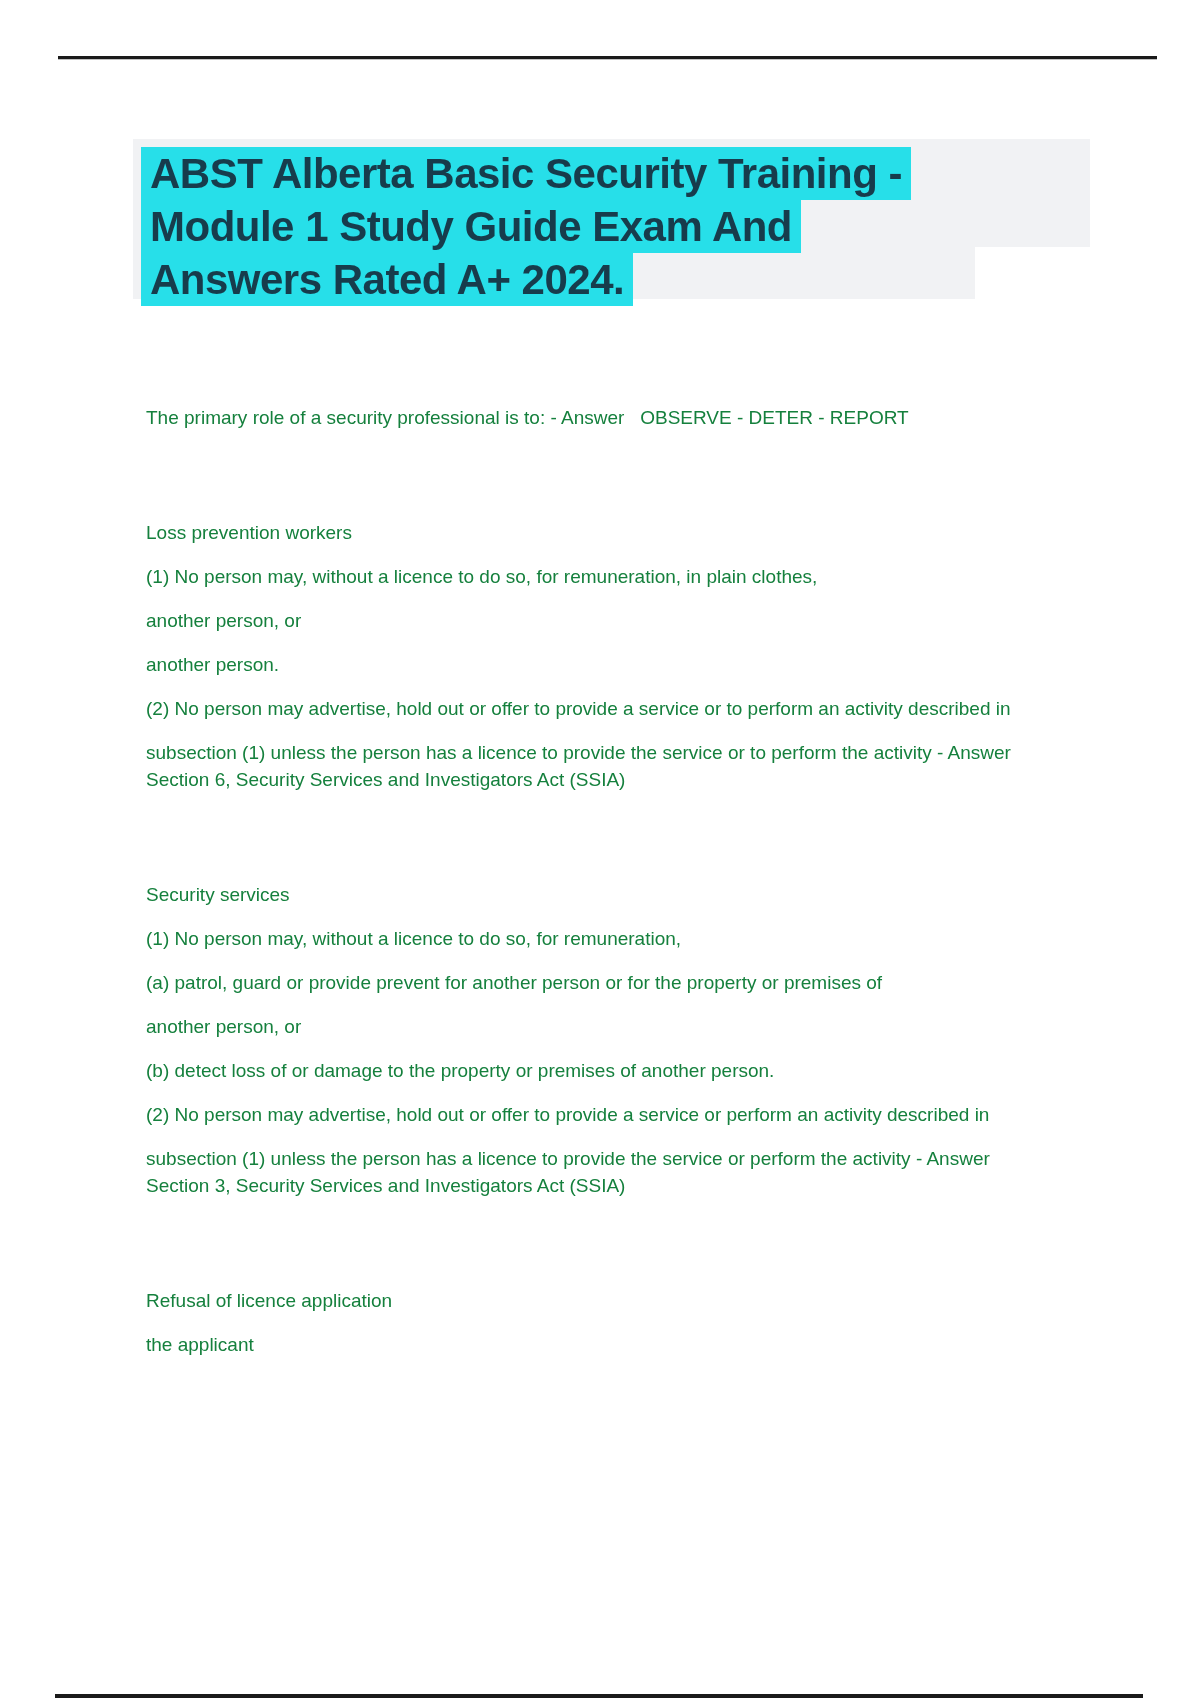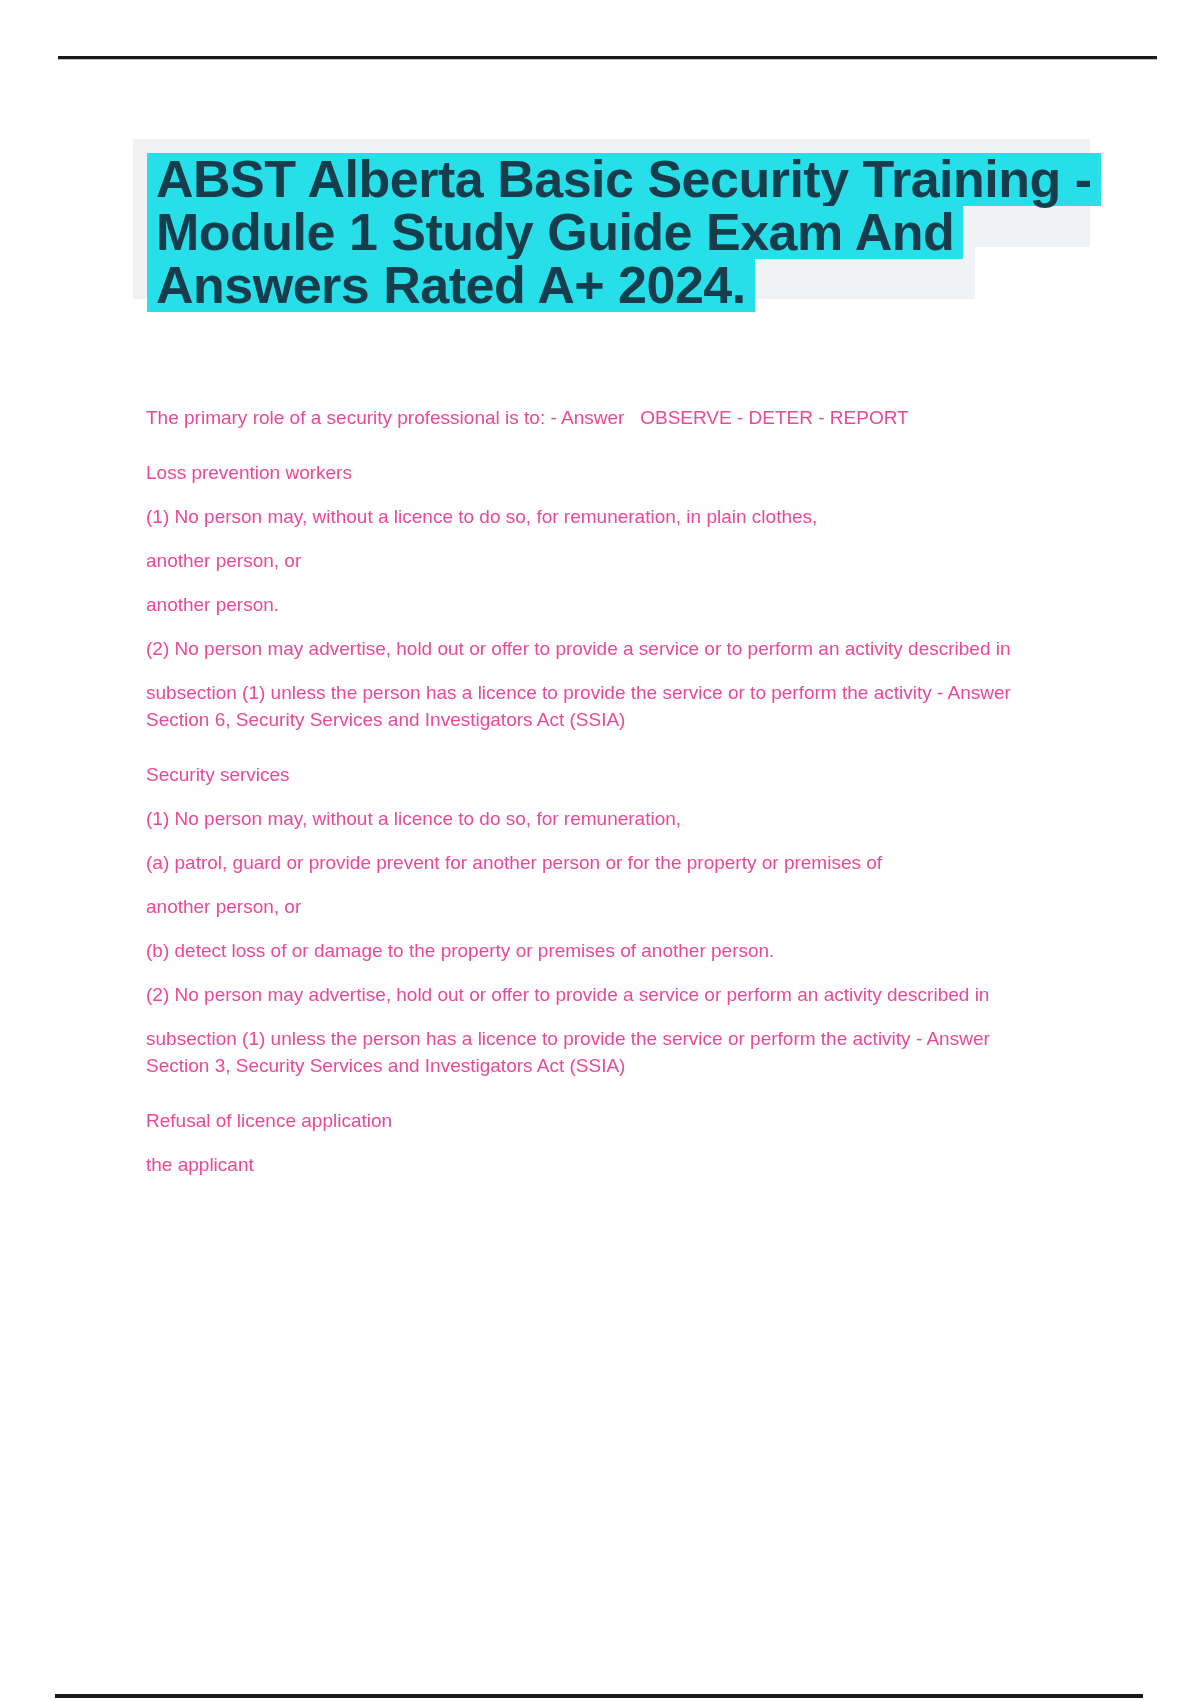--- a/index.html
+++ b/index.html
@@ -17,45 +17,45 @@
 
   
   .title-bg { position: absolute; background: #f1f2f4; }
   .title-bg.upper { left: 133px; top: 139px; width: 957px; height: 108px; }
   .title-bg.lower { left: 133px; top: 247px; width: 842px; height: 52px;  }
 
   .title {
     position: absolute;
     left: 133px;
     top: 139px;
-    margin: 14px;
-    font-size: 52px;
+    margin: 8px;
+    font-size: 42px;
     font-weight: bold;
     letter-spacing: -0.5px;
     color: #173c4c;
   }
   .t-line { height: 53px; line-height: 53px; white-space: pre; }
   .hl {
     display: inline-block;
     height: 53px;
     line-height: 53px;
     padding: 0 9px;
     background: #27dfe9;
   }
 
   .doc-body {
     position: absolute;
     left: 146px;
     top: 404px;
     width: 940px;
     font-size: 19px;
-    color: #ec4899;
+    color: #15803d;
   }
   .para { margin: 0 0 17px 0; }
-  .para.sec-start { margin-top: 28px; }
+  .para.sec-start { margin-top: 88px; }
   .line { line-height: 27px; white-space: pre; }
 </style>
 </head>
 <body>
 
 <div class="page">
 
   <div class="rule top"></div>
 
   <div class="title-bg upper"></div>

